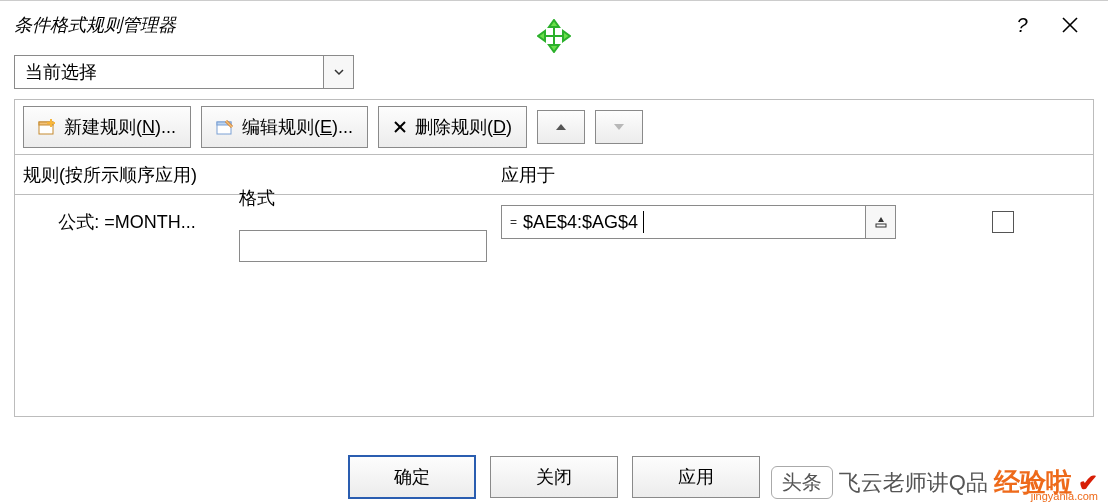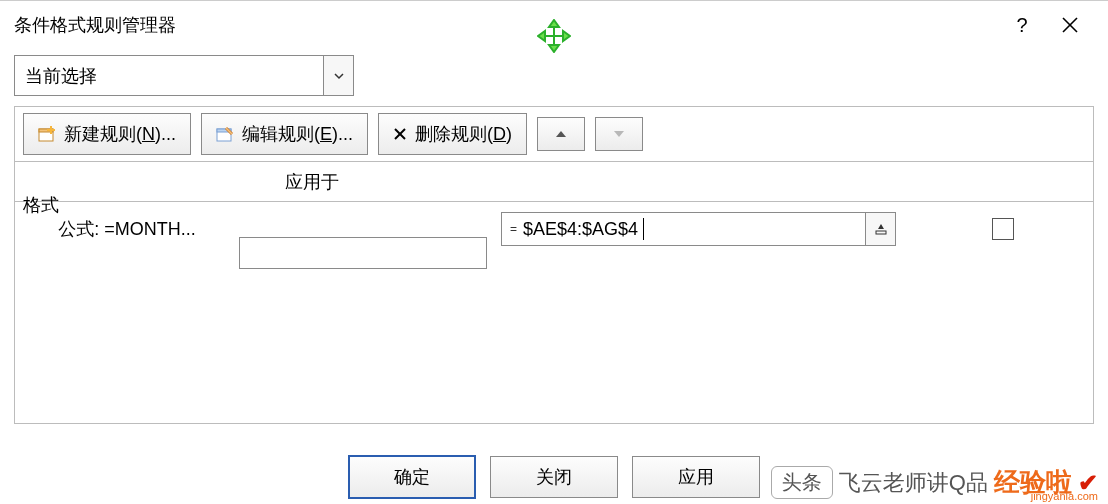--- a/index.html
+++ b/index.html
@@ -15,20 +15,21 @@
   .window {
     width: 1108px; height: 504px;
     border-top: 1px solid #ccc;
     position: relative;
   }
   
   .titlebar {
     display: flex; align-items: center;
     height: 48px;
     padding: 0 14px;
+    font-style: italic;
   }
   .titlebar .title {
     flex: 0 0 auto;
   }
   .move-icon {
     position: absolute;
     left: 50%; top: 18px;
     transform: translateX(-50%);
   }
   .titlebar .spacer { flex: 1; }
@@ -44,21 +45,21 @@
   
   .showfor {
     display: flex; align-items: center;
     padding: 6px 14px 10px 14px;
     gap: 8px;
   }
   .showfor .lbl u { text-decoration: underline; }
   .combo {
     display: flex; align-items: center;
     border: 1px solid #8a8a8a;
-    height: 41px;
+    height: 34px;
     background: #fff;
     width: 340px;
   }
   .combo .combo-text {
     flex: 1; padding: 0 10px;
   }
   .combo .combo-btn {
     width: 30px; height: 100%;
     border-left: 1px solid #8a8a8a;
     display: flex; align-items: center; justify-content: center;
@@ -272,20 +273,21 @@
       <div class="btn small">
         <span>
           <svg width="12" height="12" viewBox="0 0 12 12">
               <polygon points="1,3 11,3 6,9" fill="#b8b8b8"></polygon>
             </svg>
         </span>
       </div>
     </div>
 
     <div class="headrow">
+      <div class="col-rule">规则(按所示顺序应用)</div>
       <div class="col-format">格式</div>
       <div class="col-apply">应用于</div>
     </div>
 
     <div class="datarow">
       <div class="col-rule">公式: =MONTH...</div>
       <div class="col-format">
         <div class="format-swatch"></div>
       </div>
       <div class="col-apply">

